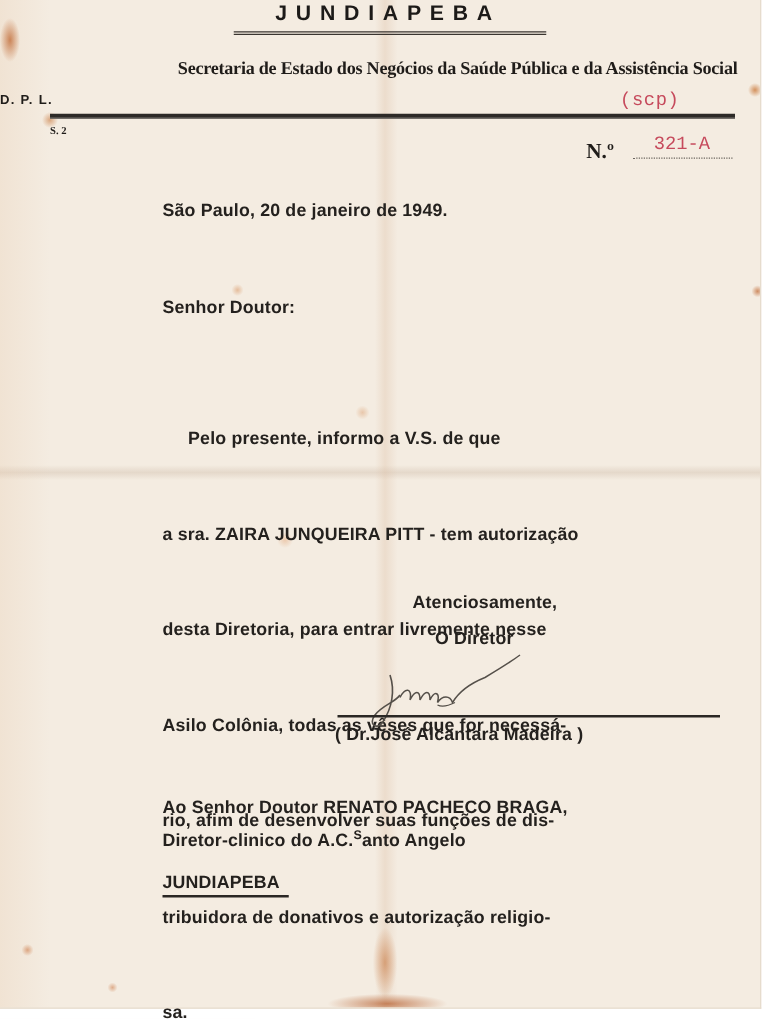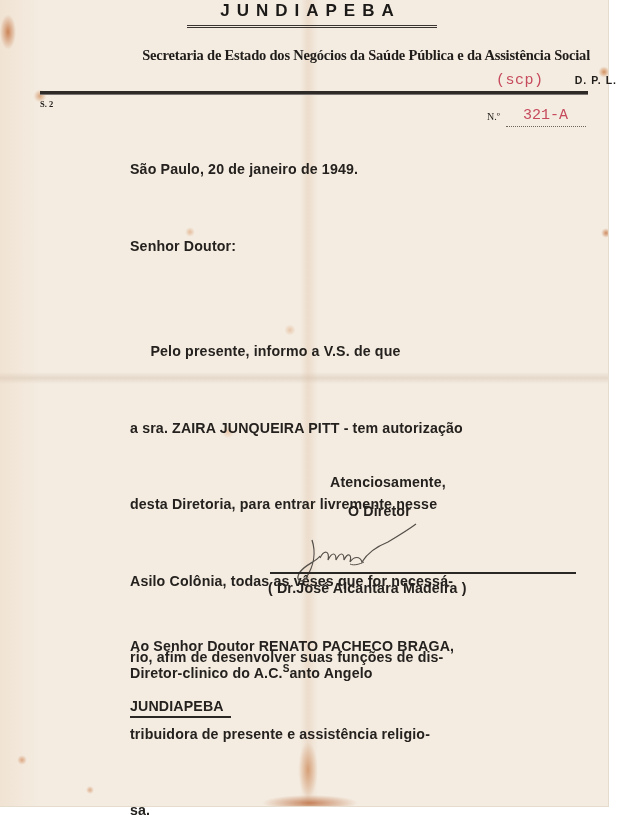--- a/index.html
+++ b/index.html
@@ -41,43 +41,43 @@
       left: 187px; top: 25px; width: 250px; height: 3px;
       border-top: 1px solid #3a3530; border-bottom: 1px solid #3a3530;
     }
 
     .dept {
       left: 30px; width: 560px; top: 47px; text-align: right;
       font-family: "Liberation Serif", serif; font-weight: 700;
       font-size: 14.5px; color: #1f1c19; letter-spacing: -0.2px;
     }
     .dpl {
-      left: 0; width: 617px; top: 74px; text-align: right;
+      left: 0; width: 617px; top: 74px; text-align: left;
       font-family: "Liberation Sans", sans-serif; font-weight: 700;
       font-size: 10.5px; color: #1f1c19; letter-spacing: 1px;
     }
     .stamp-scp {
       left: 496px; top: 72px;
       font-family: "Liberation Mono", monospace; font-size: 15px;
       color: #c64a5c; letter-spacing: 0.5px;
     }
     .header-rule {
       left: 40px; top: 91px; width: 548px; height: 4px;
       background: #2d2a27;
       border-bottom: 1px solid #7a7570;
     }
     .s2 {
       left: 40px; top: 99px;
       font-family: "Liberation Serif", serif; font-weight: 700;
       font-size: 8.5px; color: #1f1c19; text-align: right;
     }
     .num-label {
-      left: 487px; top: 111px;
-      font-family: "Liberation Serif", serif; font-weight: 400;
-      font-size: 10px; color: #1f1c19;
+      left: 469px; top: 111px;
+      font-family: "Liberation Serif", serif; font-weight: 700;
+      font-size: 17px; color: #1f1c19;
     }
     .num-dots {
       left: 506px; top: 126px; width: 80px; height: 1px;
       border-top: 1px dotted #6a655f;
     }
     .num-value {
       left: 523px; top: 107px;
       font-family: "Liberation Mono", monospace; font-size: 15px;
       color: #c64a5c;
     }
@@ -132,21 +132,21 @@
 
   <div class="abs tw date-line">São Paulo, 20 de janeiro de 1949.</div>
   <div class="abs tw salutation">Senhor Doutor:</div>
 
   <div class="abs tw body-para">
     <div>     Pelo presente, informo a V.S. de que</div>
     <div>a sra. ZAIRA JUNQUEIRA PITT - tem autorização</div>
     <div>desta Diretoria, para entrar livremente nesse</div>
     <div>Asilo Colônia, todas as vêses que for necessá-</div>
     <div>rio, afim de desenvolver suas funções de dis-</div>
-    <div>tribuidora de presente e assistência religio-</div>
+    <div>tribuidora de donativos e autorização religio-</div>
     <div>sa.</div>
   </div>
 
   <div class="abs tw closing">Atenciosamente,</div>
   <div class="abs tw title-sig">O Diretor</div>
 
   <svg class="abs signature" viewBox="0 0 140 60">
     <path d="M22 18 C 26 30, 24 44, 16 56 C 12 62, 4 58, 10 50 C 16 42, 26 40, 30 34" fill="none" stroke="#55504a" stroke-width="1.3"></path>
     <path d="M30 36 C 34 28, 40 28, 38 38 C 42 30, 46 30, 46 38 C 50 30, 54 30, 54 38 C 58 30, 62 32, 60 40 C 64 34, 70 34, 72 40 C 78 30, 88 24, 98 20 C 108 14, 118 8, 126 2" fill="none" stroke="#55504a" stroke-width="1.2"></path>
     <path d="M60 42 C 64 44, 70 42, 74 40" fill="none" stroke="#55504a" stroke-width="1"></path>

